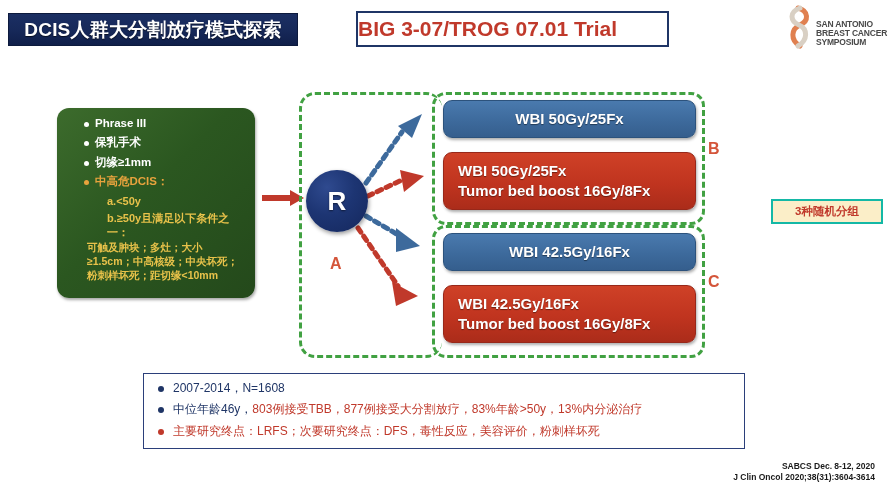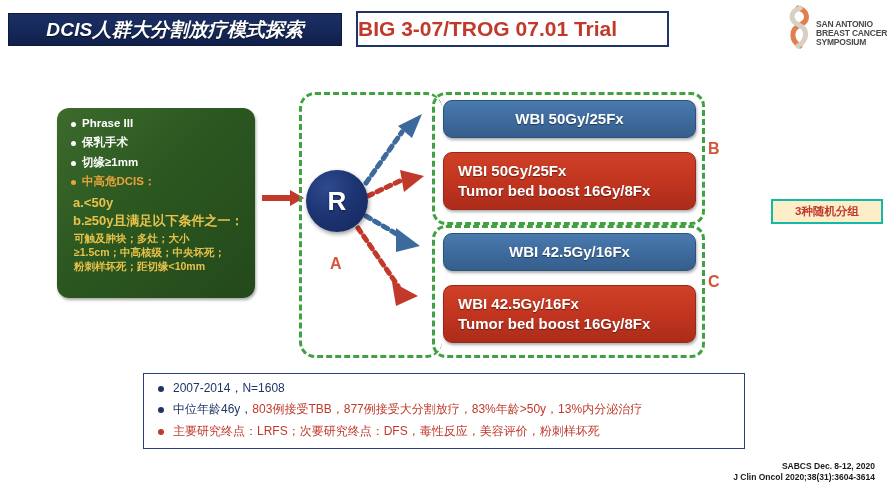--- a/index.html
+++ b/index.html
@@ -16,29 +16,28 @@
     height: 498px;
     background: #ffffff;
     overflow: hidden;
   }
 
   
   .title-bar {
     position: absolute;
     left: 8px;
     top: 13px;
-    width: 334px;
+    width: 290px;
     height: 33px;
     background: linear-gradient(to bottom, #1b2f63 0%, #17295a 50%, #101f4a 100%);
     border: 1px solid #0d1a3d;
     display: flex;
     align-items: center;
     justify-content: center;
     box-sizing: border-box;
-    font-style: italic;
   }
   .title-bar span {
     color: #ffffff;
     font-size: 19px;
     font-weight: bold;
     letter-spacing: 0.2px;
     text-shadow: 0 1px 1px rgba(0,0,0,0.6);
     white-space: nowrap;
   }
 
@@ -87,21 +86,21 @@
   
   .criteria-box {
     position: absolute;
     left: 57px;
     top: 108px;
     width: 198px;
     height: 190px;
     border-radius: 12px;
     background: linear-gradient(135deg, #3c6b2c 0%, #2b5720 45%, #24491b 100%);
     box-shadow: 1px 2px 3px rgba(0,0,0,0.35);
-    padding: 8px 0 0 4px;
+    padding: 8px 0 0 17px;
     box-sizing: border-box;
   }
   .crit-row {
     display: flex;
     align-items: flex-start;
     padding: 0 6px 0 10px;
     margin-bottom: 5px;
   }
   .crit-bullet {
     flex: 0 0 auto;
@@ -114,26 +113,27 @@
   }
   .crit-bullet.orange { background: #e8a33d; }
   .crit-text {
     font-size: 11.5px;
     font-weight: bold;
     color: #ffffff;
     line-height: 1.25;
   }
   .crit-text.orange { color: #e8a33d; }
   .crit-sub {
-    font-size: 13px;
+    font-size: 11px;
     font-weight: bold;
     color: #e8c24a;
     line-height: 1.38;
     padding: 0 4px 0 12px;
     margin-bottom: 2px;
+    margin-left: 21px;
   }
   .crit-sub.tight { line-height: 1.3; }
   .crit-detail {
     font-size: 10.5px;
     font-weight: bold;
     color: #e8c24a;
     line-height: 1.32;
     padding: 0 3px 0 13px;
   }
 

